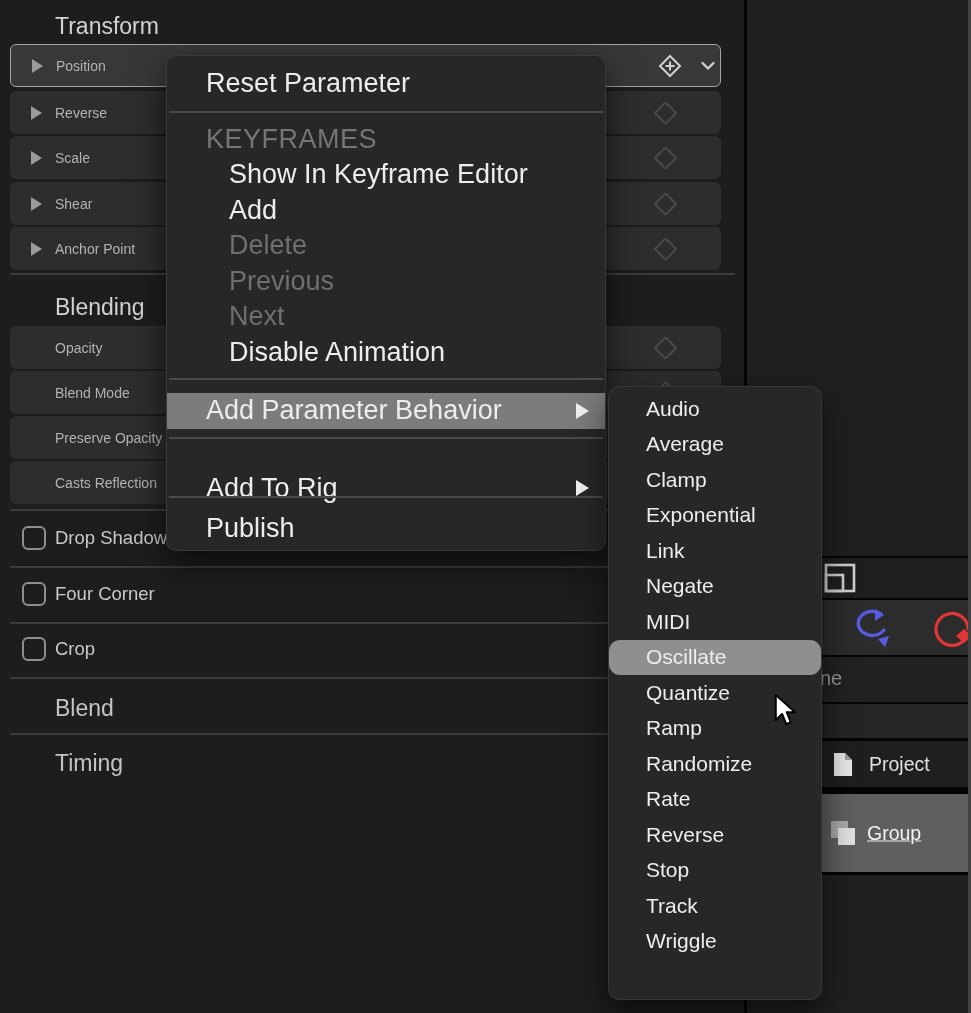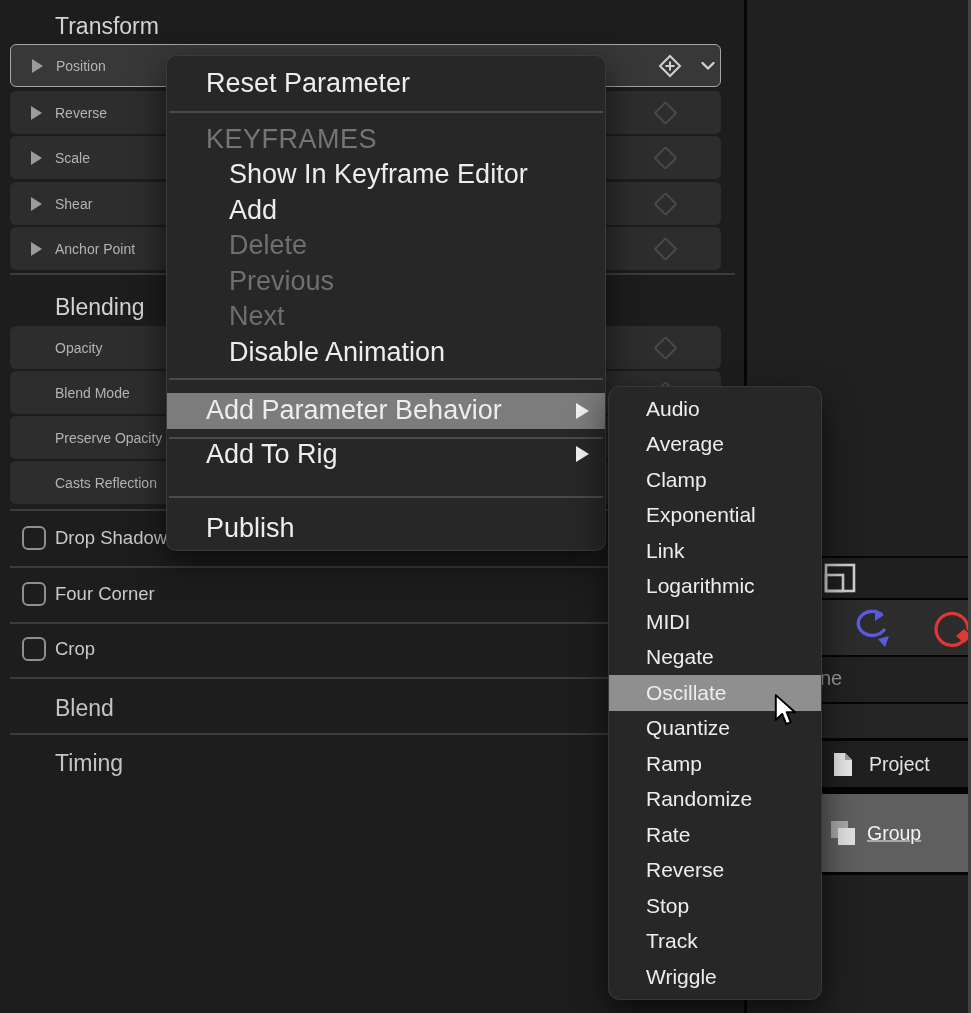--- a/index.html
+++ b/index.html
@@ -52,21 +52,21 @@
   .subarrow{position:absolute;right:16px;top:50%;transform:translateY(-50%);
             width:0;height:0;border-left:13px solid #f0f0f0;
             border-top:8px solid transparent;border-bottom:8px solid transparent;}
   
   .submenu{position:absolute;left:608px;top:386px;width:214px;height:614px;
            background:#272727;border:1px solid rgba(255,255,255,.08);
            border-radius:12px;box-shadow:0 14px 34px rgba(0,0,0,.6);z-index:11;
            box-sizing:border-box;padding-top:4px;}
   .smi{height:35.5px;display:flex;align-items:center;padding-left:37px;
        font-size:21px;color:#ededed;white-space:nowrap;}
-  .smi.hl{background:var(--submenu-highlight,#8f8f8f);}
+  .smi.hl{background:var(--submenu-highlight,#8f8f8f);border-radius:11px;}
   .cursor{position:absolute;left:772px;top:694px;z-index:20;}
 </style>
 </head>
 <body>
 
 <div class="stage">
 
   <div class="left-panel">
     <div class="sec-head" style="top:13px">Transform</div>
 
@@ -199,37 +199,36 @@
     <div class="mi indent disabled" style="top:172px">Delete</div>
     <div class="mi indent disabled" style="top:207.5px">Previous</div>
     <div class="mi indent disabled" style="top:243px">Next</div>
     <div class="mi indent" style="top:278.5px">Disable Animation</div>
     <div class="msep" style="top:322px"></div>
     <div class="mi hl" style="top:337px;height:35.5px">
       <span>Add Parameter Behavior</span>
       <span class="subarrow"></span>
     </div>
     <div class="msep" style="top:381px"></div>
-    <div class="mi" style="top:378px;height:40px">
+    <div class="mi" style="top:412px;height:40px">
       <span>Add To Rig</span>
       <span class="subarrow"></span>
     </div>
     <div class="msep" style="top:440px"></div>
     <div class="mi" style="top:452px;height:40px">Publish</div>
   </div>
 
   <div class="submenu">
     <div class="smi">Audio</div>
     <div class="smi">Average</div>
     <div class="smi">Clamp</div>
     <div class="smi">Exponential</div>
     <div class="smi">Link</div>
-    <div class="smi">Logarithmic</div>
+    <div class="smi">Negate</div>
     <div class="smi">MIDI</div>
-    <div class="smi">Negate</div>
     <div class="smi hl">Oscillate</div>
     <div class="smi">Quantize</div>
     <div class="smi">Ramp</div>
     <div class="smi">Randomize</div>
     <div class="smi">Rate</div>
     <div class="smi">Reverse</div>
     <div class="smi">Stop</div>
     <div class="smi">Track</div>
     <div class="smi">Wriggle</div>
   </div>

